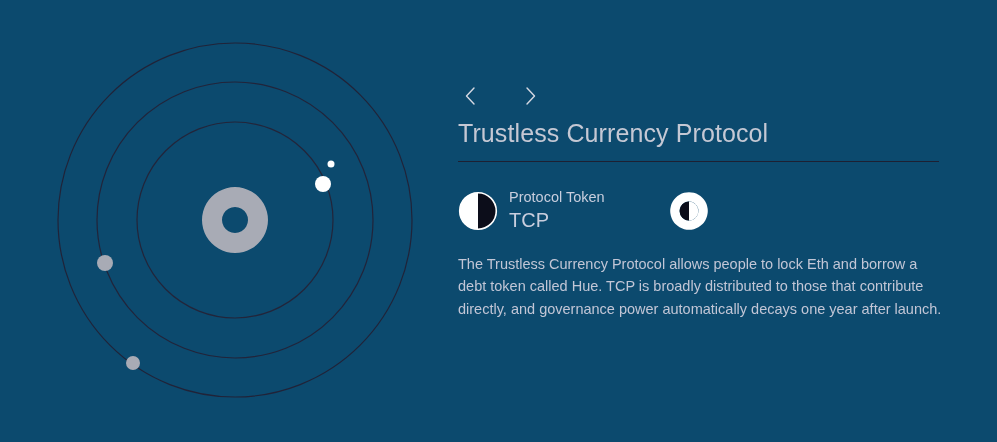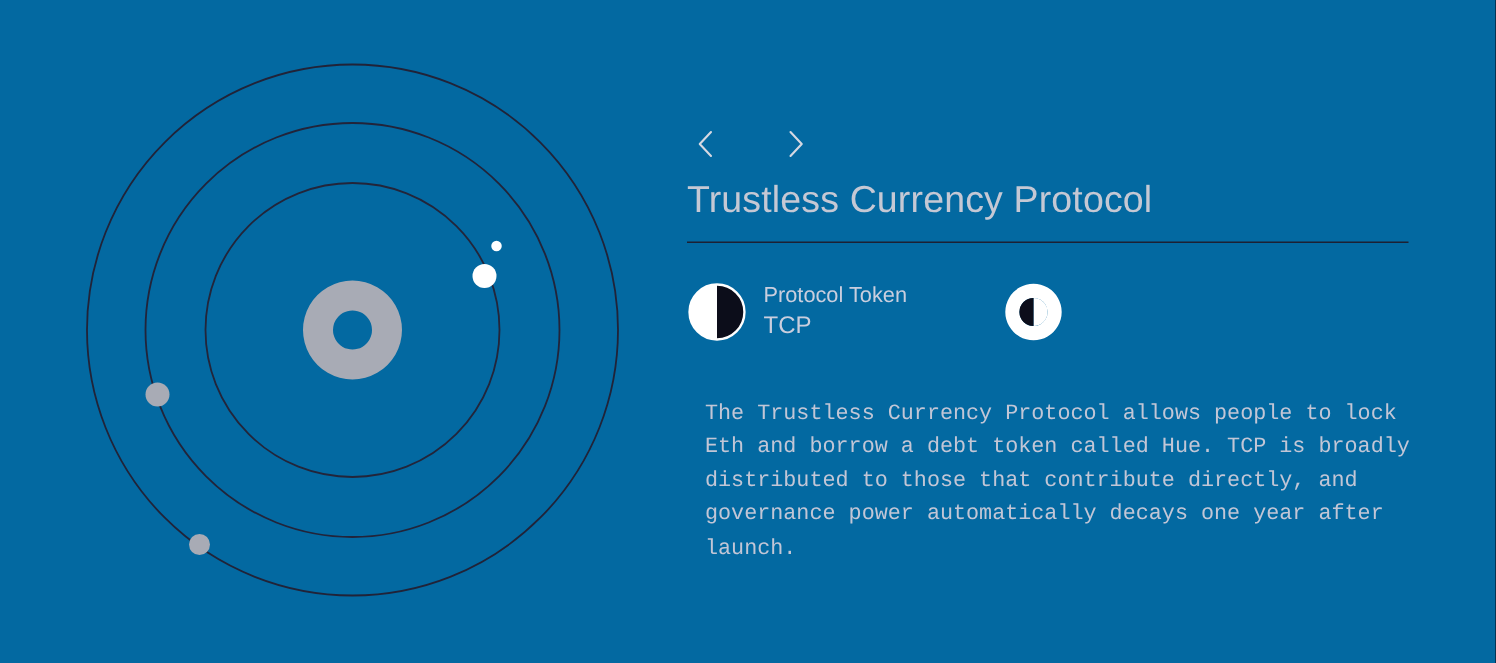--- a/index.html
+++ b/index.html
@@ -8,21 +8,21 @@
     background: #0c0d1a;
   }
   body {
     font-family: "Liberation Sans", sans-serif;
     -webkit-font-smoothing: antialiased;
   }
   #screen {
     position: relative;
     width: 997px;
     height: 442px;
-    background: #0369a1;
+    background: #0c4a6e;
     overflow: hidden;
   }
 
   
   #orbit-diagram {
     position: absolute;
     left: 0;
     top: 0;
     width: 450px;
     height: 442px;
@@ -104,35 +104,34 @@
     flex-direction: column;
     justify-content: center;
     line-height: 1.33;
   }
   .token-kind {
     font-size: 14.5px;
     color: #c9cede;
     white-space: nowrap;
   }
   .token-symbol {
-    font-size: 16px;
+    font-size: 20px;
     color: #c9cede;
     white-space: nowrap;
   }
 
   #panel-description {
     position: absolute;
     left: 0;
     top: 253px;
     width: 487px;
-    margin: 12px;
+    margin: 0;
     font-size: 14.5px;
     line-height: 1.55;
     color: #c2c6d6;
-    font-family: Liberation Mono, monospace;
   }
 </style>
 </head>
 <body>
 
 <div id="screen">
 
   <div id="orbit-diagram">
     <svg id="orbit-svg" width="450" height="442" viewBox="0 0 450 442">
 

